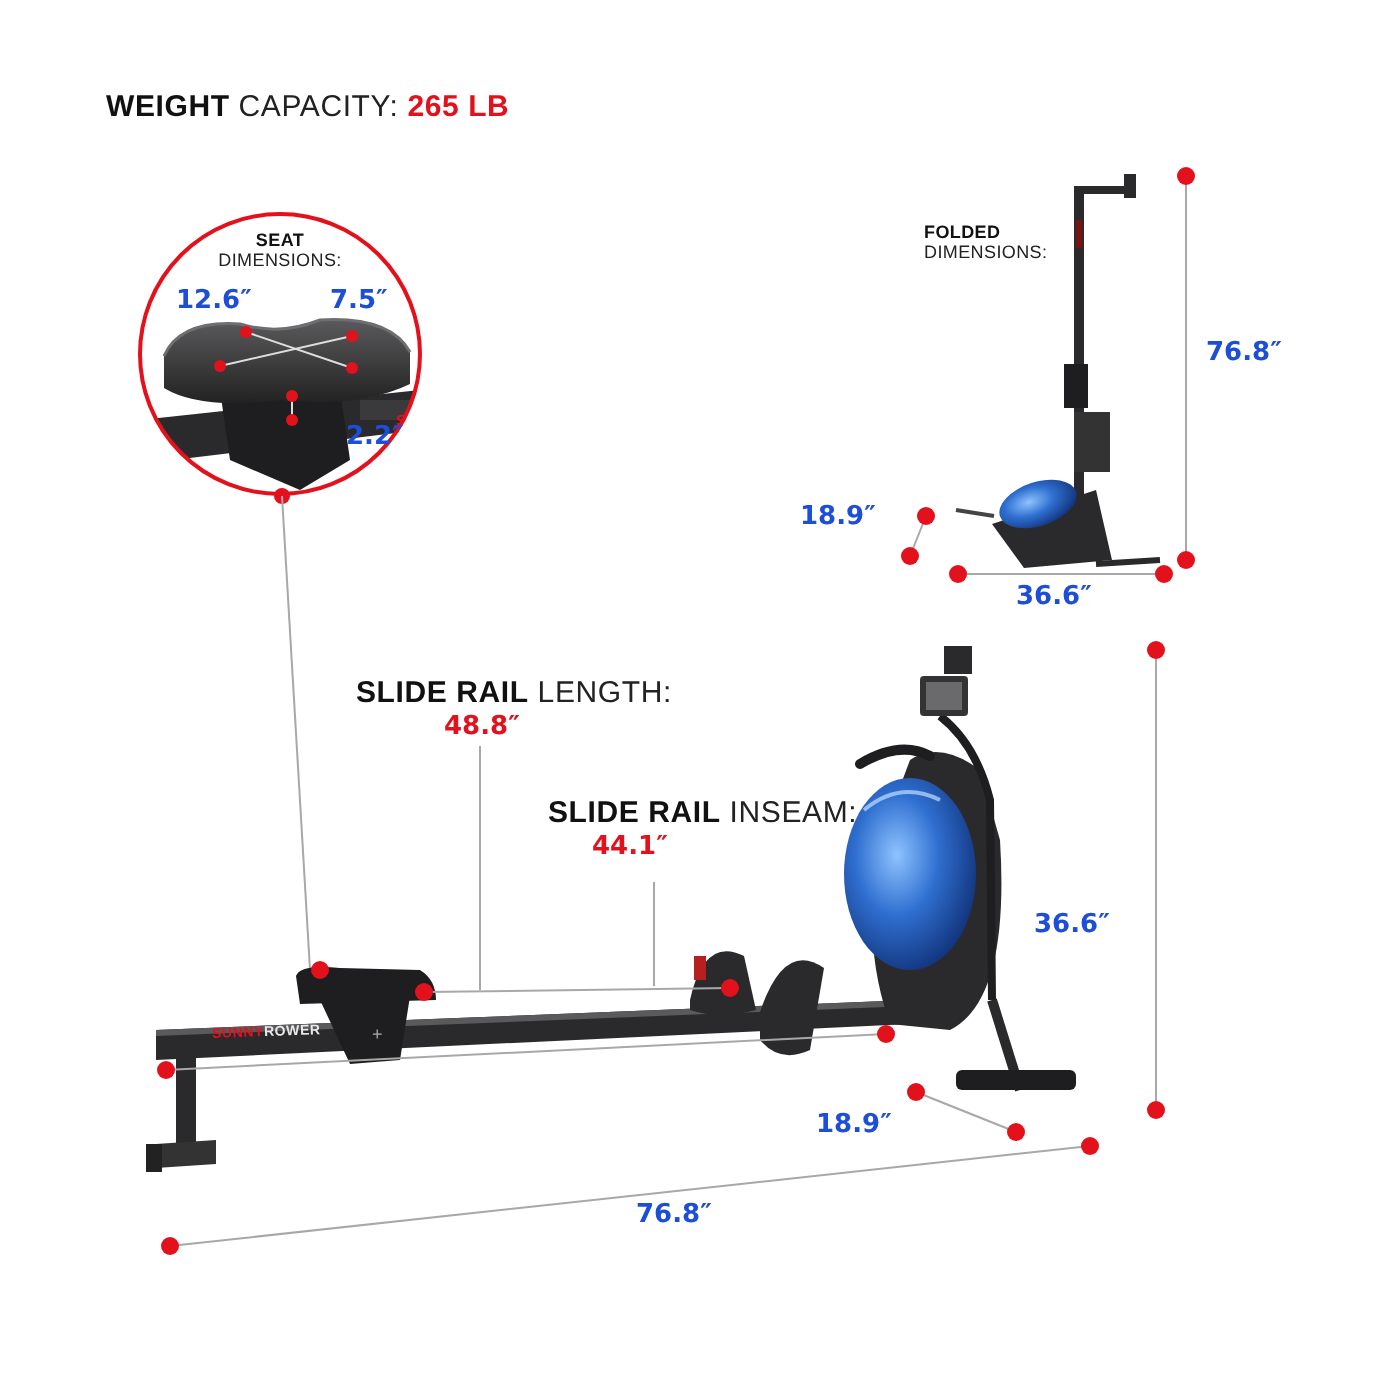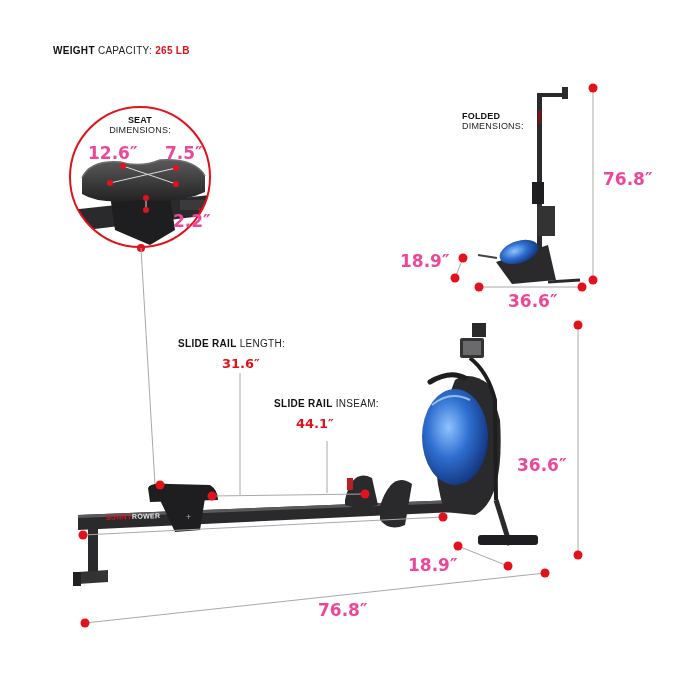--- a/index.html
+++ b/index.html
@@ -1,22 +1,22 @@
 <!DOCTYPE html>
 <html><head>
 <meta charset="utf-8">
 <style>
   html,body{margin:0;padding:0;background:#ffffff;}
   body{width:700px;height:700px;position:relative;overflow:hidden;font-family:"Liberation Sans",sans-serif;}
   .abs{position:absolute;}
   .bold{font-weight:700;color:#111;}
   .light{font-weight:400;color:#222;}
   .red{color:#e3111b;font-weight:700;}
-  .heading{font-size:10px;letter-spacing:0.3px;white-space:nowrap;}
-  .val{font-size:17px;font-weight:700;color:#ec4899;font-family:"DejaVu Sans",sans-serif;white-space:nowrap;}
+  .heading{font-size:15px;letter-spacing:0.3px;white-space:nowrap;}
+  .val{font-size:13px;font-weight:700;color:#1d4ed8;font-family:"DejaVu Sans",sans-serif;white-space:nowrap;}
   .smallcap{font-size:9px;letter-spacing:0.2px;white-space:nowrap;text-align:center;}
   svg{position:absolute;left:0;top:0;}
 </style>
 </head>
 <body>
 
 <svg width="700" height="700" viewBox="0 0 700 700">
   <defs>
     <radialGradient id="tankG" cx="40%" cy="40%" r="70%">
       <stop offset="0%" stop-color="#8fc3ff"></stop>
@@ -166,21 +166,21 @@
   <div class="bold">FOLDED</div>
   <div class="light">DIMENSIONS:</div>
 </div>
 <div class="abs val" style="left:603px;top:169px;">76.8″</div>
 <div class="abs val" style="left:400px;top:251px;">18.9″</div>
 <div class="abs val" style="left:508px;top:291px;">36.6″</div>
 
 <div class="abs heading" style="left:178px;top:338px;">
   <span class="bold">SLIDE RAIL</span><span class="light"> LENGTH:</span>
 </div>
-<div class="abs" style="left:222px;top:356px;font-size:13px;font-weight:700;color:#e3111b;font-family:'DejaVu Sans',sans-serif;">31.6″</div>
+<div class="abs" style="left:222px;top:356px;font-size:13px;font-weight:700;color:#e3111b;font-family:'DejaVu Sans',sans-serif;">48.8″</div>
 
 <div class="abs heading" style="left:250px;top:398px;margin-left:24px;">
   <span class="bold">SLIDE RAIL</span><span class="light"> INSEAM:</span>
 </div>
 <div class="abs" style="left:296px;top:416px;font-size:13px;font-weight:700;color:#e3111b;font-family:'DejaVu Sans',sans-serif;">44.1″</div>
 
 <div class="abs val" style="left:517px;top:455px;">36.6″</div>
 <div class="abs val" style="left:408px;top:555px;">18.9″</div>
 <div class="abs val" style="left:318px;top:600px;">76.8″</div>
 

